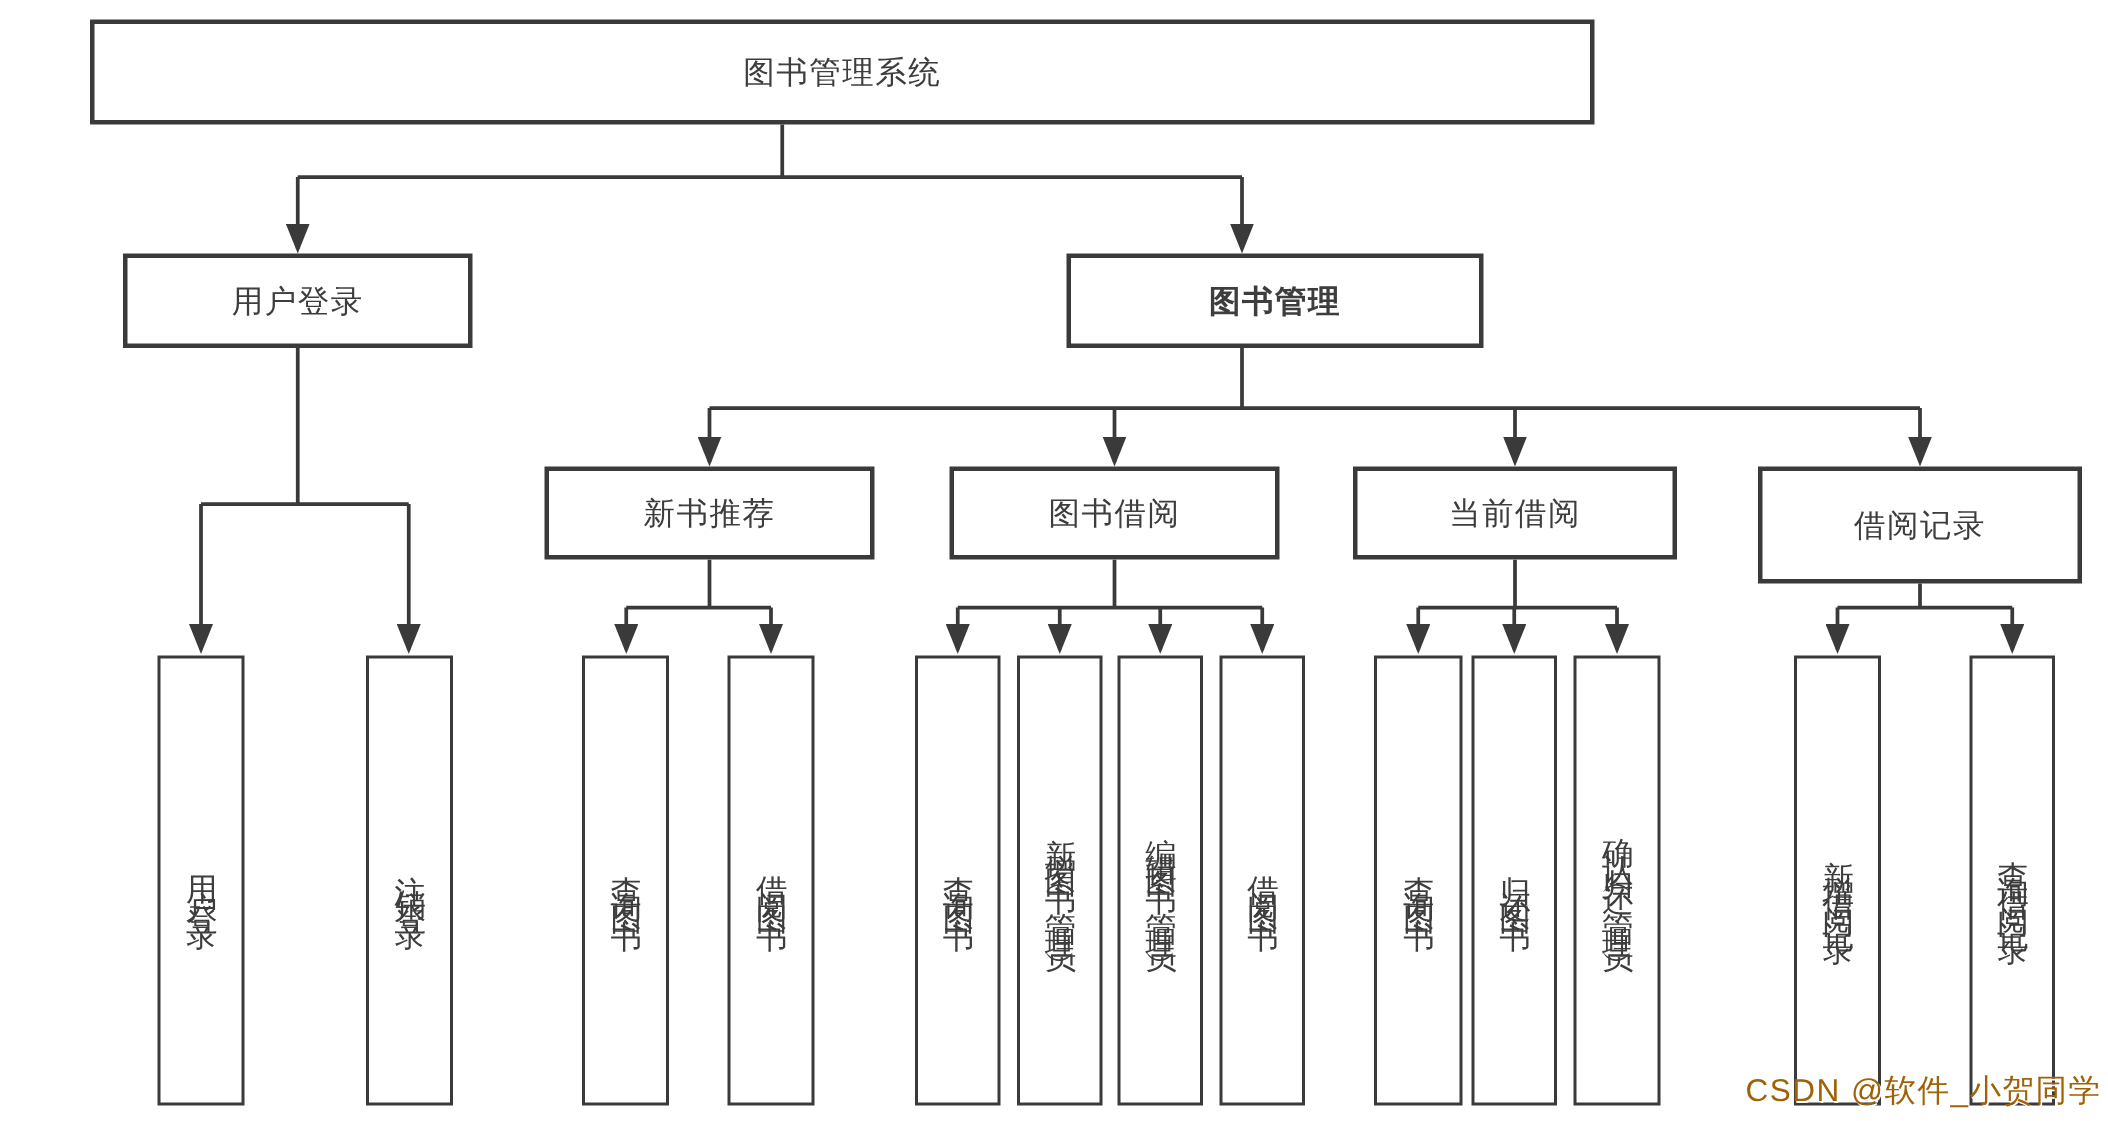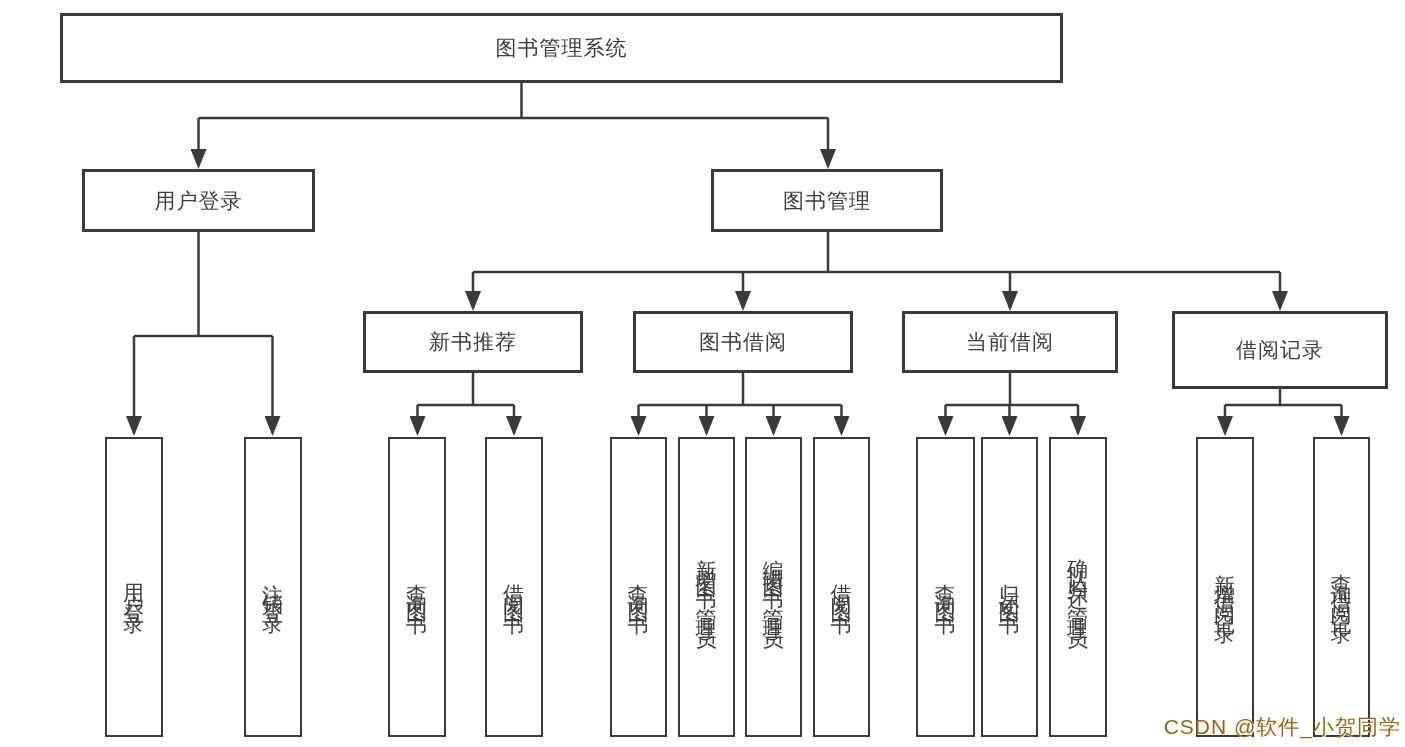--- a/index.html
+++ b/index.html
@@ -115,21 +115,21 @@
     </g>
   </svg>
 
   <div class="hbox" style="left:20px; top:13px; width:1003px; height:70px;margin-left:40px;">
     <span>图书管理系统</span>
   </div>
 
   <div class="hbox" style="left:82px; top:169px; width:233px; height:63px;">
     <span>用户登录</span>
   </div>
-  <div class="hbox" style="left:711px; top:169px; width:232px; height:63px;">
+  <div class="hbox" style="left:711px; top:169px; width:278px; height:63px;font-weight:bold;">
     <span>图书管理</span>
   </div>
 
   <div class="hbox" style="left:363px; top:311px; width:220px; height:62px;">
     <span>新书推荐</span>
   </div>
   <div class="hbox" style="left:633px; top:311px; width:220px; height:62px;">
     <span>图书借阅</span>
   </div>
   <div class="hbox" style="left:902px; top:311px; width:216px; height:62px;">

